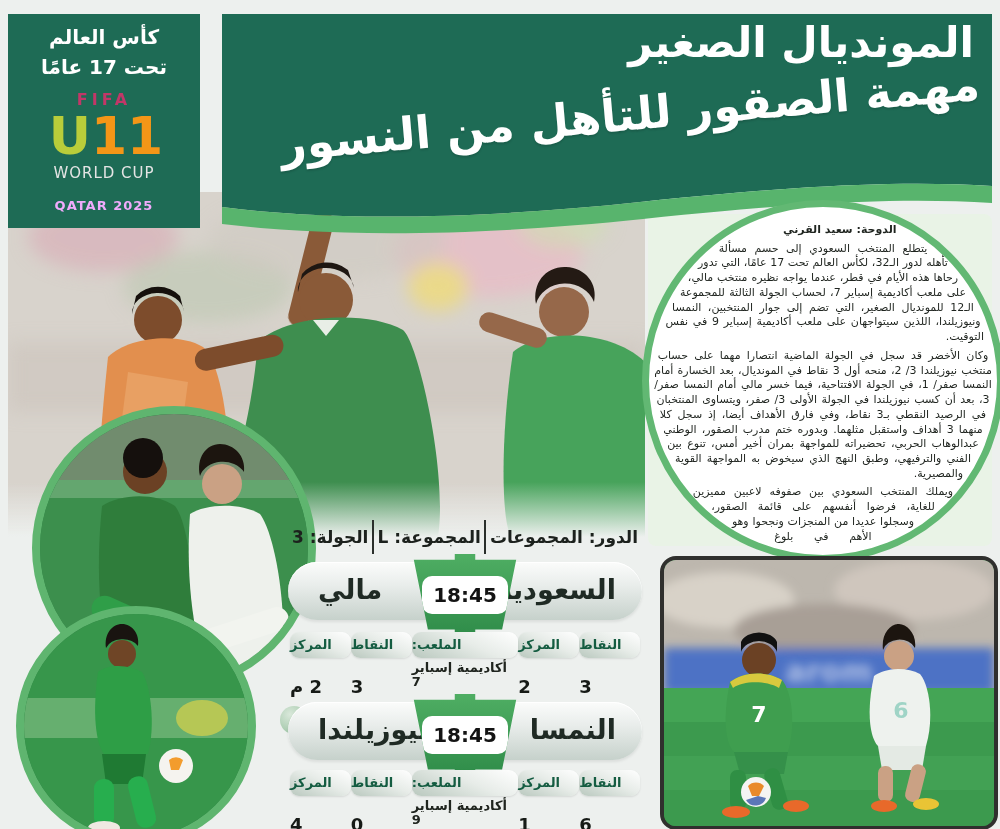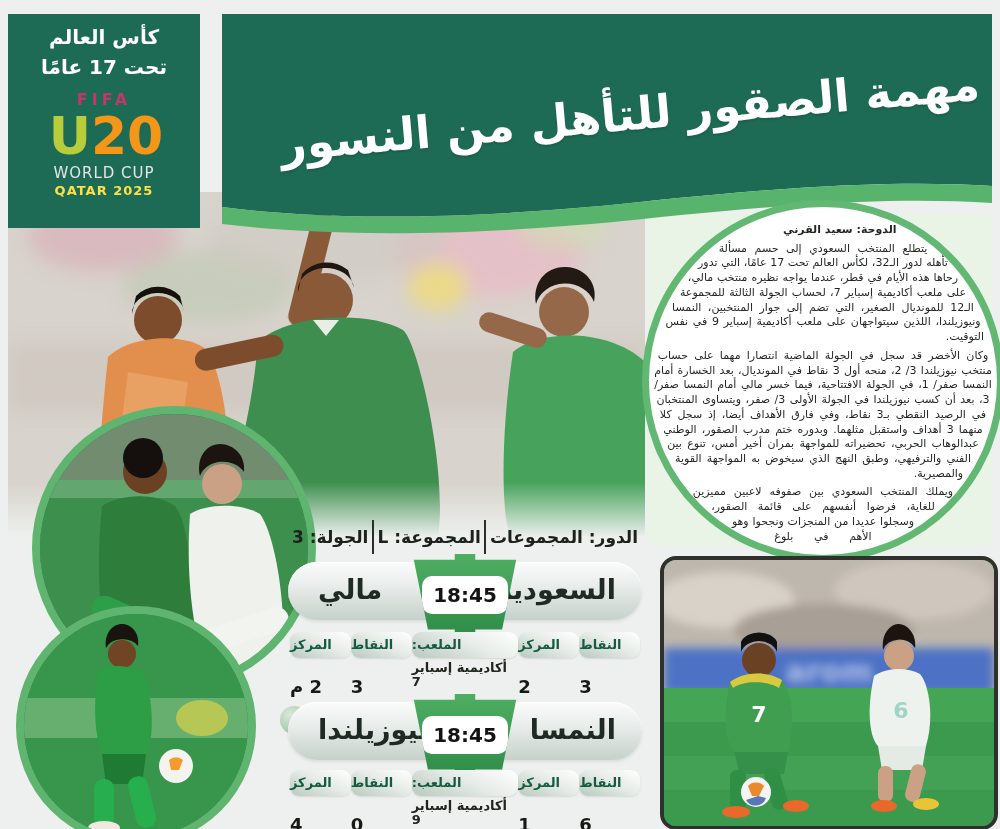--- a/index.html
+++ b/index.html
@@ -18,21 +18,21 @@
   .sidebox{left:8px;top:14px;width:192px;height:214px;background:#1e6b55;z-index:4;
            display:flex;flex-direction:column;align-items:center;}
   .sidebox .title{margin-top:8px;color:#fff;font-size:20px;font-weight:bold;
                   text-align:center;line-height:1.5;direction:rtl;}
   .logo{margin-top:10px;text-align:center;line-height:1;}
   .logo .fifa{color:#c23768;font-size:16px;font-weight:900;letter-spacing:4px;}
   .logo .u17{display:flex;justify-content:center;align-items:flex-start;margin-top:2px;}
   .logo .u{color:#b9cd3a;font-size:52px;font-weight:900;}
   .logo .n17{color:#f49617;font-size:52px;font-weight:900;margin-right:-4px;}
   .logo .wc{color:#e5e5e5;font-size:15px;font-weight:400;letter-spacing:1px;margin-top:4px;}
-  .logo .qatar{color:#fde047;font-size:13px;font-weight:900;letter-spacing:1px;margin-top:3px;}
+  .logo .qatar{color:#f0abfc;font-size:13px;font-weight:900;letter-spacing:1px;margin-top:18px;}
 
   
   .main-photo{left:8px;top:192px;width:637px;height:345px;z-index:1;overflow:hidden;}
   .main-photo::after{content:"";position:absolute;left:0;bottom:0;width:100%;height:55px;
       background:linear-gradient(180deg,rgba(237,240,238,0),#edf0ee);}
   .circle-photo{border-radius:50%;overflow:hidden;border:8px solid #5fb56f;background:#35864a;}
   .circleA{left:32px;top:406px;width:268px;height:268px;z-index:5;}
   .circleB{left:16px;top:606px;width:224px;height:224px;z-index:6;}
   .dot{border-radius:50%;background:radial-gradient(circle at 35% 30%,#d9e8da,#8fbc98);z-index:4;}
   .dot1{left:283px;top:570px;width:22px;height:22px;}
@@ -88,33 +88,34 @@
 </head>
 <body>
 
 <div class="stage">
 
   <svg class="abs band-svg" viewBox="0 0 1000 242" xmlns="http://www.w3.org/2000/svg">
     <path d="M222,14 H992 V186 C900,180 790,186 640,202 C470,220 330,221 222,207 Z" fill="#1e6b55"></path>
     <path d="M222,207 C330,221 470,220 640,202 C790,186 900,180 992,186 L992,203 C900,197 792,203 643,219 C470,237 330,237 222,224 Z" fill="#58b46d"></path>
   </svg>
 
+  <div class="abs kicker">المونديال الصغير</div>
 
   <div class="abs headline">مهمة الصقور للتأهل من النسور</div>
 
   <div class="abs sidebox">
     <div class="title">
       <div>كأس العالم</div>
       <div>تحت 17 عامًا</div>
     </div>
     <div class="logo">
       <div class="fifa">FIFA</div>
       <div class="u17">
         <span class="u">U</span>
-          <span class="n17">20</span>
+          <span class="n17">11</span>
       </div>
       <div class="wc">WORLD CUP</div>
       <div class="qatar">QATAR 2025</div>
     </div>
   </div>
 
   <div class="abs main-photo">
     <svg width="637" height="345" viewBox="0 0 637 345" xmlns="http://www.w3.org/2000/svg">
       <defs>
           <filter id="b1" x="-30%" y="-30%" width="160%" height="160%">

